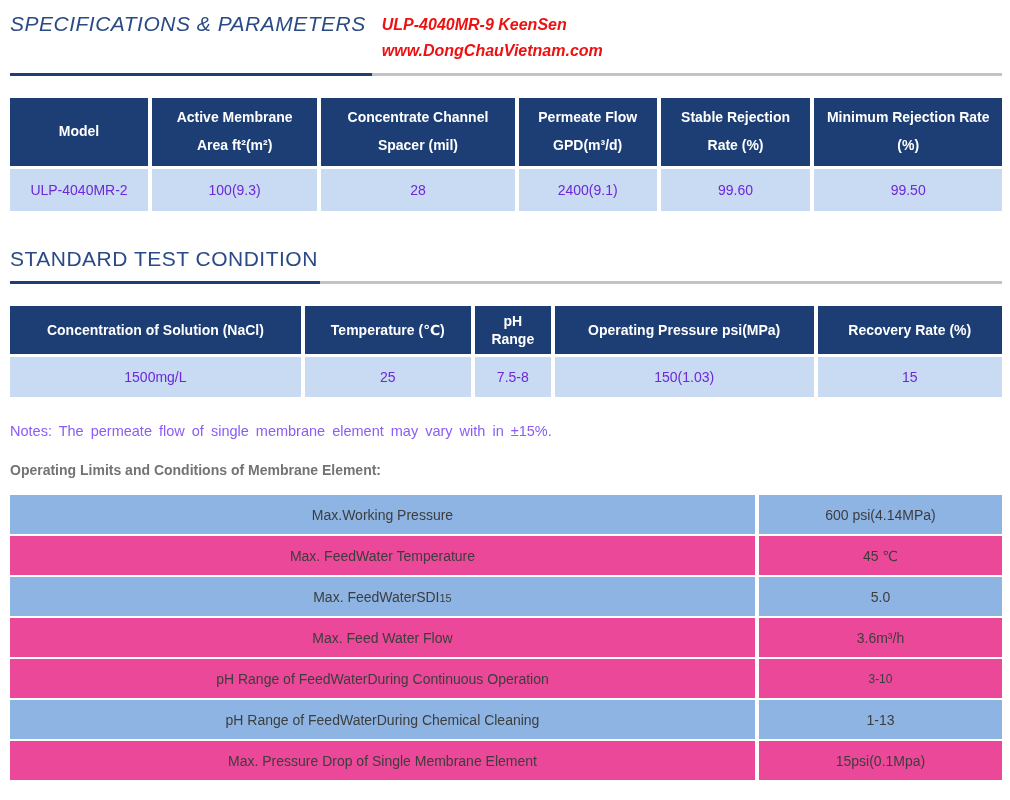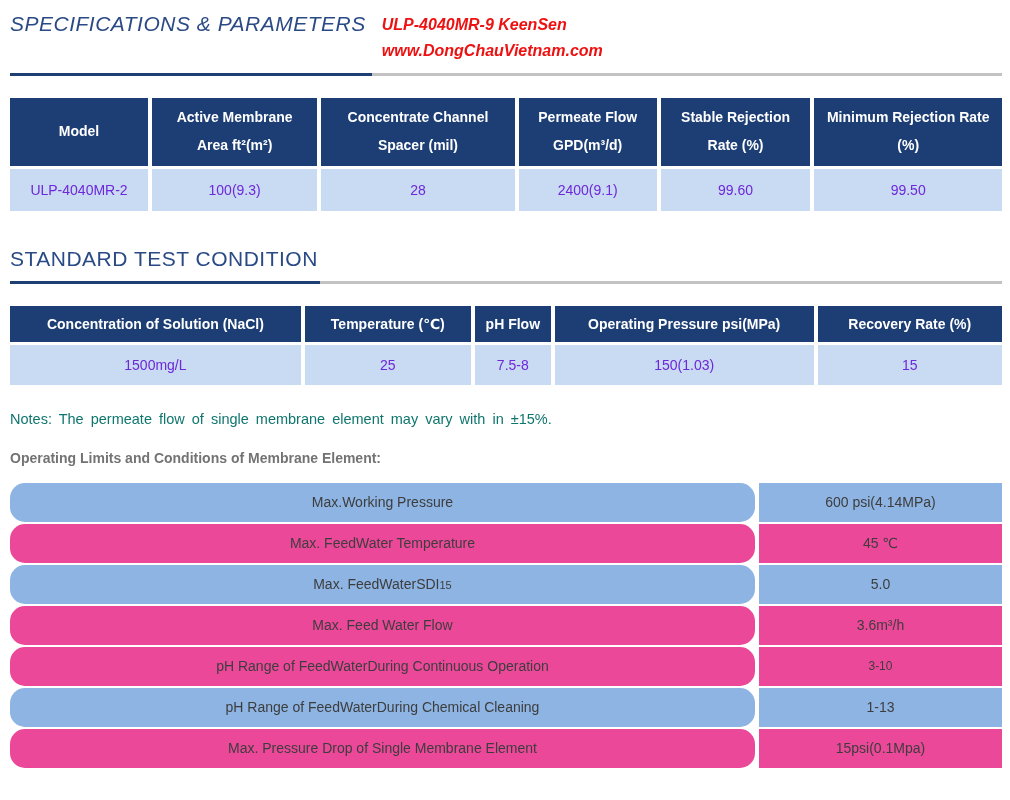--- a/index.html
+++ b/index.html
@@ -87,36 +87,36 @@
     padding: 2px 6px;
   }
   .spec-table th { height: 68px; }
   .test-table th { height: 36px; line-height: 1.3; }
   .test-table td { height: 40px; }
 
   
   .notes {
     margin-top: 23px;
     font-size: 14.5px;
-    color: #0f766e;
+    color: #8b5cf6;
     word-spacing: 3px;
   }
   .limits-heading {
     margin-top: 23px;
     font-size: 14px;
     font-weight: 700;
     color: #737373;
   }
 
   
   .limits-table { border-spacing: 4px 2px; margin-top: 15px; }
   .limits-table td { height: 39px; color: #3d3d3d; }
   .limits-table tr.dark td  { background: #8db4e3; }
   .limits-table tr.light td { background: #ec4899; }
-  .limits-table .label-cell { width: 75.4%; border-radius: 15px; }
+  .limits-table .label-cell { width: 75.4%; }
   .limits-table .value-cell { width: 24.6%; }
   .sm { font-size: 11px; }
   .val-sm { font-size: 12px; }
 </style>
 </head>
 <body>
 
 <div class="page">
 
   <div class="title-row">
@@ -169,21 +169,21 @@
       <col style="width:29.8%">
         <col style="width:17.0%">
         <col style="width:7.8%">
       <col style="width:26.5%">
         <col style="width:18.9%">
     </colgroup>
     <tbody>
         <tr>
       <th>Concentration of Solution (NaCl)</th>
       <th>Temperature  (℃)</th>
-      <th>pH Flow</th>
+      <th>pH Range</th>
       <th>Operating Pressure psi(MPa)</th>
       <th>Recovery Rate  (%)</th>
     </tr>
     <tr>
       <td>1500mg/L</td>
       <td>25</td>
       <td>7.5-8</td>
       <td>150(1.03)</td>
       <td>15</td>
     </tr>

